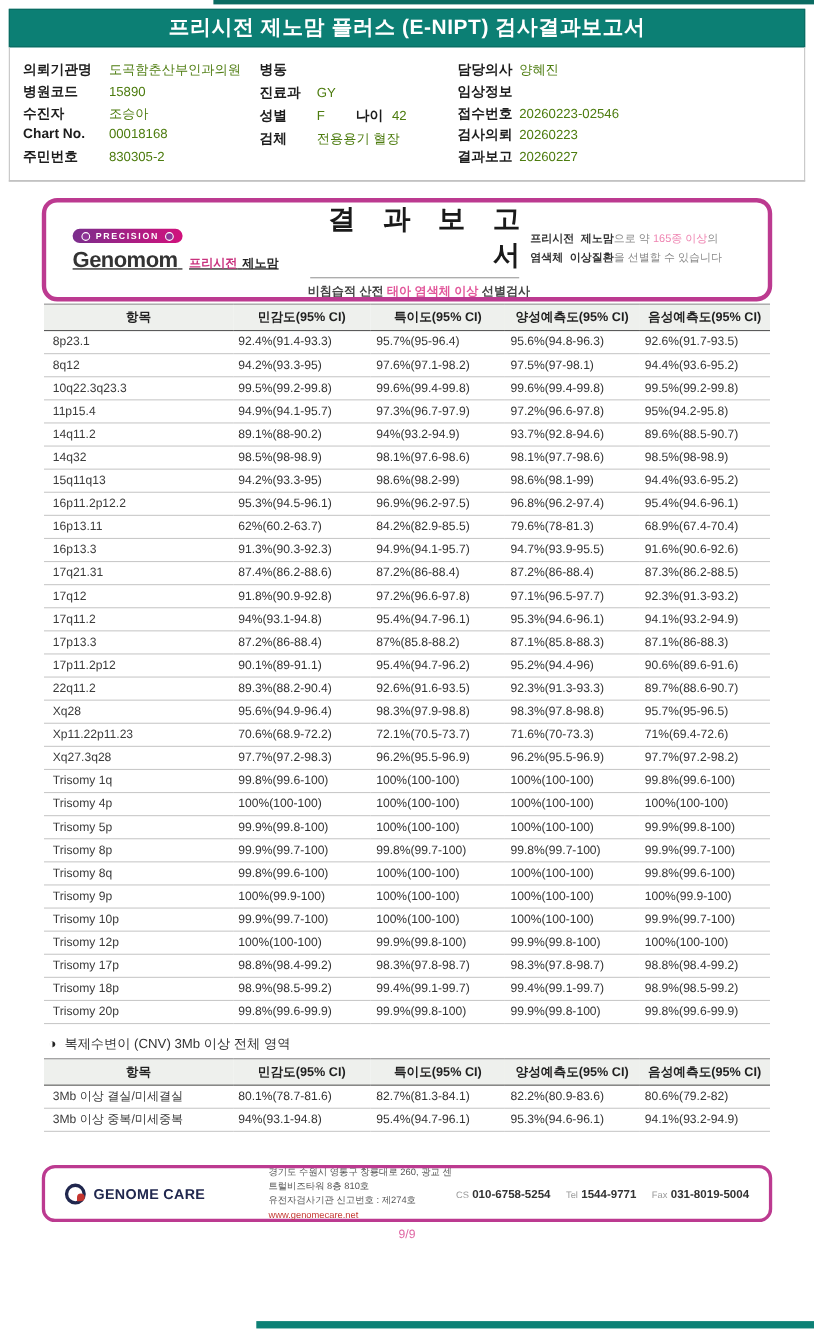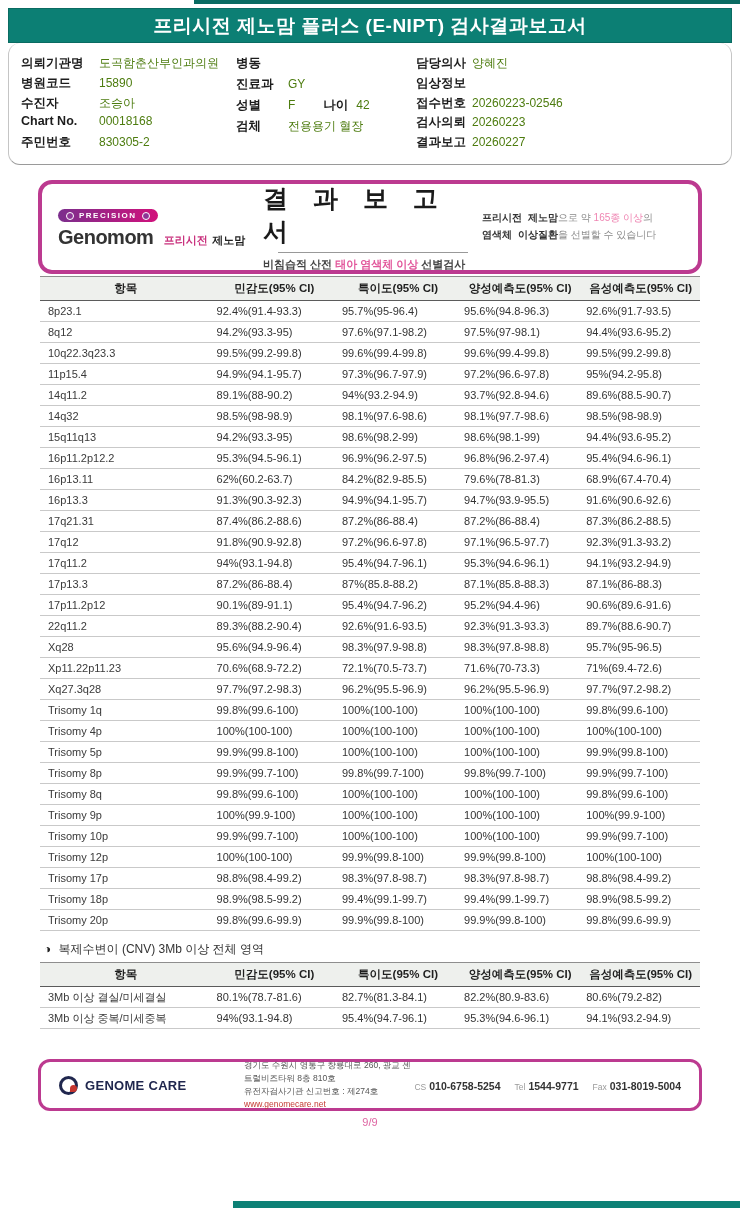--- a/index.html
+++ b/index.html
@@ -9,46 +9,46 @@
   
   .strip-top{position:absolute;top:0;right:0;width:546px;height:4px;background:#0a6b62;}
   .strip-bottom{position:absolute;bottom:0;left:233px;right:0;height:7px;background:#0d8176;}
 
   
   .title-bar{margin:8px 8px 0 8px;height:33px;background:#0c7f74;border:1px solid #0a6b62;
     color:#fff;font-size:19px;font-weight:bold;text-align:center;line-height:33px;letter-spacing:0.5px;}
 
   
   .patient{margin:0 8px;border-left:1px solid #c5c5c5;border-right:1px solid #c5c5c5;
-    border-bottom:1px solid #9a9a9a;padding:12px 0 10px 12px;display:flex;height:99px;border-radius:12px;}
+    border-bottom:1px solid #9a9a9a;padding:12px 0 10px 12px;display:flex;height:99px;}
   .p-col{display:flex;flex-direction:column;justify-content:flex-start;}
   .p-col1{width:215px;}
   .p-col2{width:180px;}
   .p-col3{flex:1;}
   .p-row{display:flex;align-items:baseline;height:20px;margin-bottom:1px;}
   .p-label{font-weight:bold;color:#1c1c1c;font-size:12.5px;flex:0 0 auto;}
   .p-col1 .p-label{width:78px;}
   .p-col2 .p-label{width:52px;}
   .p-col3 .p-label{width:56px;}
   .p-value{font-size:12px;color:#4d7c0f;}
   .p-label2{font-weight:bold;color:#1c1c1c;font-size:12.5px;margin-left:28px;margin-right:8px;}
 
   
   .report-box{margin:15px 38px 0 38px;height:86px;border:4px solid #bc3a90;border-radius:14px;
     display:flex;align-items:center;}
-  .rb-left{width:205px;padding-left:16px;}
+  .rb-left{width:205px;padding-left:24px;text-decoration:underline;}
   .badge{display:inline-flex;align-items:center;gap:5px;background:linear-gradient(90deg,#7b2e8d,#d1117c);
     border-radius:8px;padding:2px 8px;}
   .badge .dot{width:6px;height:6px;border-radius:50%;background:#8d3596;border:1.5px solid #fff;display:inline-block;}
   .badge .txt{color:#fff;font-size:8px;font-weight:bold;letter-spacing:1.5px;}
   .brand-line{margin-top:2px;white-space:nowrap;}
   .brand-en{font-size:20px;font-weight:bold;color:#333;letter-spacing:-0.5px;}
   .brand-kr1{font-size:11px;font-weight:bold;color:#c9327e;margin-left:6px;}
   .brand-kr2{font-size:11px;font-weight:bold;color:#222;}
-  .rb-center{flex:1;text-align:left;}
+  .rb-center{flex:1;text-align:right;}
   .rb-title{font-size:25px;font-weight:bold;color:#1a1a1a;letter-spacing:9px;}
   .rb-divider{width:190px;height:1px;background:#999;margin:4px auto 4px auto;}
   .rb-sub{font-size:11px;color:#444;font-weight:bold;}
   .rb-sub .hl{color:#e2579b;}
   .rb-right{width:200px;padding-right:16px;font-size:10px;line-height:1.65;color:#8a8a8a;}
   .rb-right .b{color:#333;font-weight:bold;font-family:Liberation Mono, monospace;}
   .rb-right .pk{color:#ef85b2;}
 
   
   .section-bar{margin:20px 38px 0 38px;border-bottom:3px solid #d2156f;line-height:0;}

